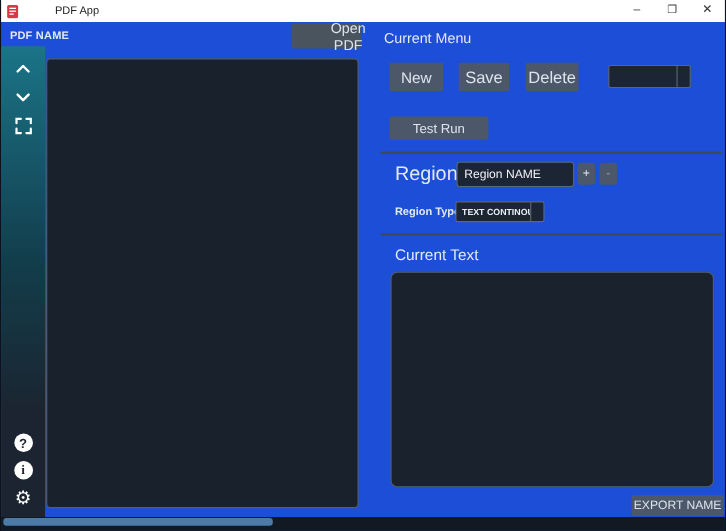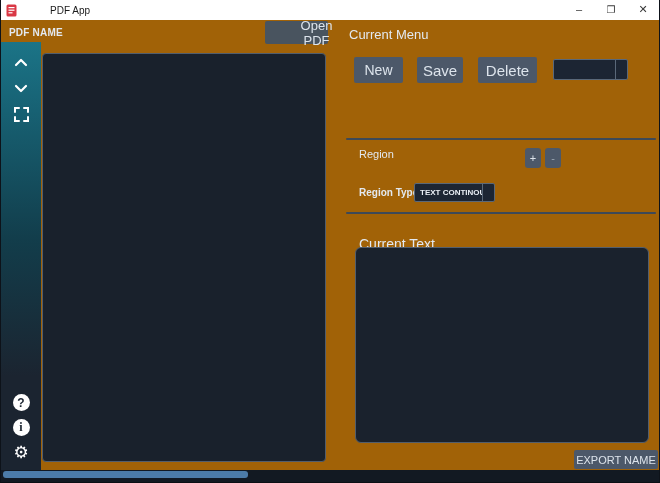--- a/index.html
+++ b/index.html
@@ -27,21 +27,21 @@
   .titlebar .title-text { font-size: 10px; color: #1a1a1a; padding-left: 28px; }
   .win-controls { position: absolute; right: 0; top: 0; height: 20px; display: flex; }
   .win-btn {
     width: 32px; height: 20px; text-align: center; line-height: 19px;
     font-size: 11px; color: #3a3a3a; cursor: default;
   }
   .win-btn.maximize { font-size: 10px; }
   
   .main {
     position: absolute; top: 20px; left: 0; right: 0; bottom: 0;
-    background: #a16207; color: #e3e9f0;
+    background: #1d4ed8; color: #e3e9f0;
   }
   .abs { position: absolute; }
   .label { color: #e3e9f0; }
   
   .sidebar {
     position: absolute; left: 0; top: 22px; width: 40px; height: 429px;
     background: linear-gradient(180deg, #1b7487 0%, #176173 16%, #123d4b 46%, #1b2430 78%);
     display: flex; flex-direction: column; align-items: center;
   }
   .side-icon { width: 20px; height: 20px; display: flex; align-items: center; justify-content: center; }
@@ -77,46 +77,46 @@
     background: #4c5869; color: #dde4ec; border: none; border-radius: 2px;
     display: flex; align-items: center; justify-content: center;
     font-family: "Liberation Sans", sans-serif; cursor: default;
   }
   .open-pdf { left: 264px; top: 1px; width: 63px; height: 23px; font-size: 13px; background: #49545f; padding-left: 40px; }
   .pdf-name { left: 8px; top: 7px; font-size: 10px; font-weight: bold; letter-spacing: .2px; }
   
   .tm-title { left: 348px; top: 7px; font-size: 13px; }
   .btn-new    { left: 353px; top: 37px; width: 49px; height: 26px; font-size: 14px; }
   .btn-save   { left: 416px; top: 37px; width: 46px; height: 26px; font-size: 15px; }
-  .btn-delete { left: 477px; top: 37px; width: 59px; height: 26px; font-size: 15px; }
+  .btn-delete { left: 477px; top: 37px; width: 48px; height: 26px; font-size: 15px; }
   .combo {
     background: #1c2533; border: 1px solid #5a6879; border-radius: 2px;
     display: flex; align-items: stretch; color: #eaeff5;
   }
   .combo .combo-text { flex: 1; display: flex; align-items: center; padding-left: 5px; overflow: hidden; white-space: nowrap; }
   .combo .combo-drop { width: 12px; border-left: 1px solid #5a6879; }
   .template-combo { left: 552px; top: 39px; width: 75px; height: 21px; font-size: 11px; }
   .btn-testrun { left: 353px; top: 86px; width: 90px; height: 21px; font-size: 12px; }
   .sep { left: 345px; width: 310px; height: 2px; background: #3d4958; border-radius: 1px; }
   .sep1 { top: 118px; }
   .sep2 { top: 192px; }
   
-  .region-label { left: 358px; top: 128px; font-size: 11px; }
+  .region-label { left: 358px; top: 128px; font-size: 18px; }
   .region-input {
     left: 414px; top: 127px; width: 107px; height: 23px;
     background: #1c2533; border: 1px solid #5a6879; border-radius: 3px;
     color: #f0f4f8; font-size: 11px; padding-left: 6px;
     font-family: "Liberation Sans", sans-serif;
   }
   .btn-plus  { left: 524px; top: 128px; width: 16px; height: 20px; font-size: 11px; border-radius: 3px; }
   .btn-minus { left: 544px; top: 128px; width: 16px; height: 20px; font-size: 11px; border-radius: 3px; color: #9aa5b2; }
   .region-type-label { left: 358px; top: 167px; font-size: 10px; font-weight: bold; }
   .region-type-combo { left: 413px; top: 163px; width: 81px; height: 19px; font-size: 8px; font-weight: bold; }
   
-  .ct-title { left: 358px; top: 216px; font-size: 14px; }
+  .ct-title { left: 358px; top: 203px; font-size: 14px; }
   .ct-textarea {
     left: 354px; top: 227px; width: 294px; height: 196px;
     background: #1a222d; border: 1px solid #525e6d; border-radius: 6px;
     color: #e3e9f0; font-size: 11px; padding: 5px; resize: none;
     font-family: "Liberation Sans", sans-serif;
   }
   .btn-export { left: 573px; top: 430px; width: 84px; height: 19px; font-size: 11px; background: #4c5869; }
 </style>
 </head>
 <body>
@@ -173,24 +173,26 @@
     <div class="pdf-area"></div>
 
     <div class="abs label tm-title">Current Menu</div>
     <button class="abs btn btn-new">New</button>
     <button class="abs btn btn-save">Save</button>
     <button class="abs btn btn-delete">Delete</button>
     <div class="abs combo template-combo">
       <span class="combo-text"></span>
       <span class="combo-drop"></span>
     </div>
+    <button class="abs btn btn-testrun">Test Run</button>
 
     <div class="abs sep sep1"></div>
 
     <div class="abs label region-label">Region</div>
+    <input class="abs region-input" value="Region NAME" style="">
     <button class="abs btn btn-plus">+</button>
     <button class="abs btn btn-minus">-</button>
     <div class="abs label region-type-label">Region Type</div>
     <div class="abs combo region-type-combo">
       <span class="combo-text">TEXT CONTINOUS</span>
       <span class="combo-drop"></span>
     </div>
 
     <div class="abs sep sep2"></div>
 

